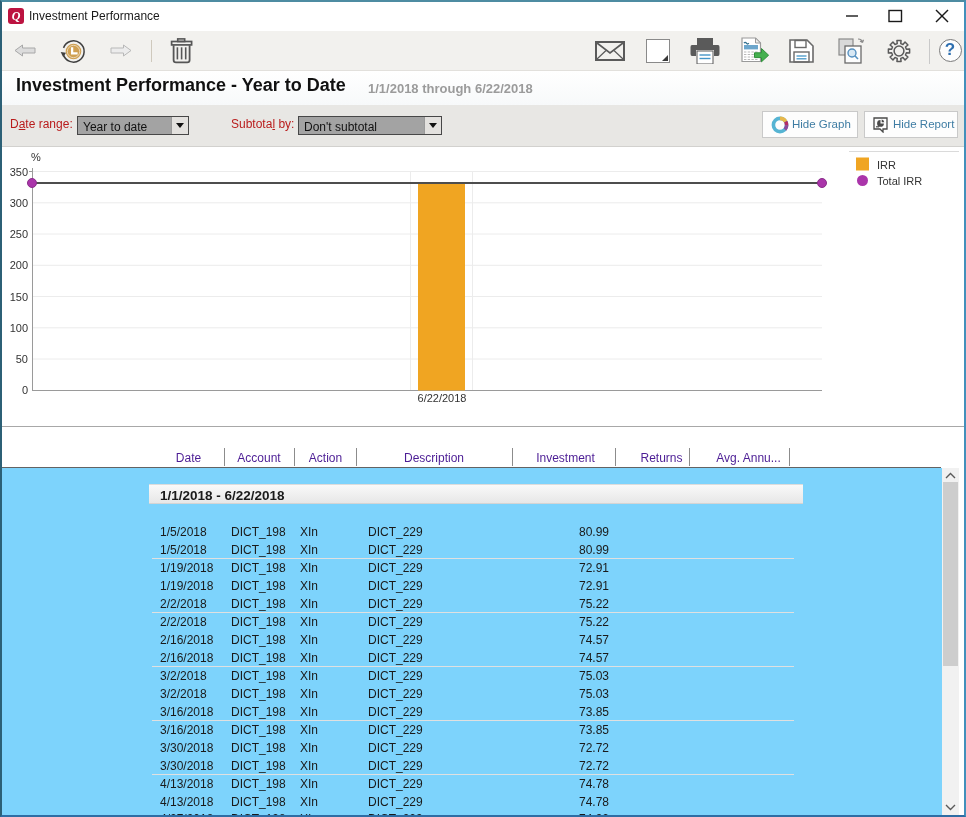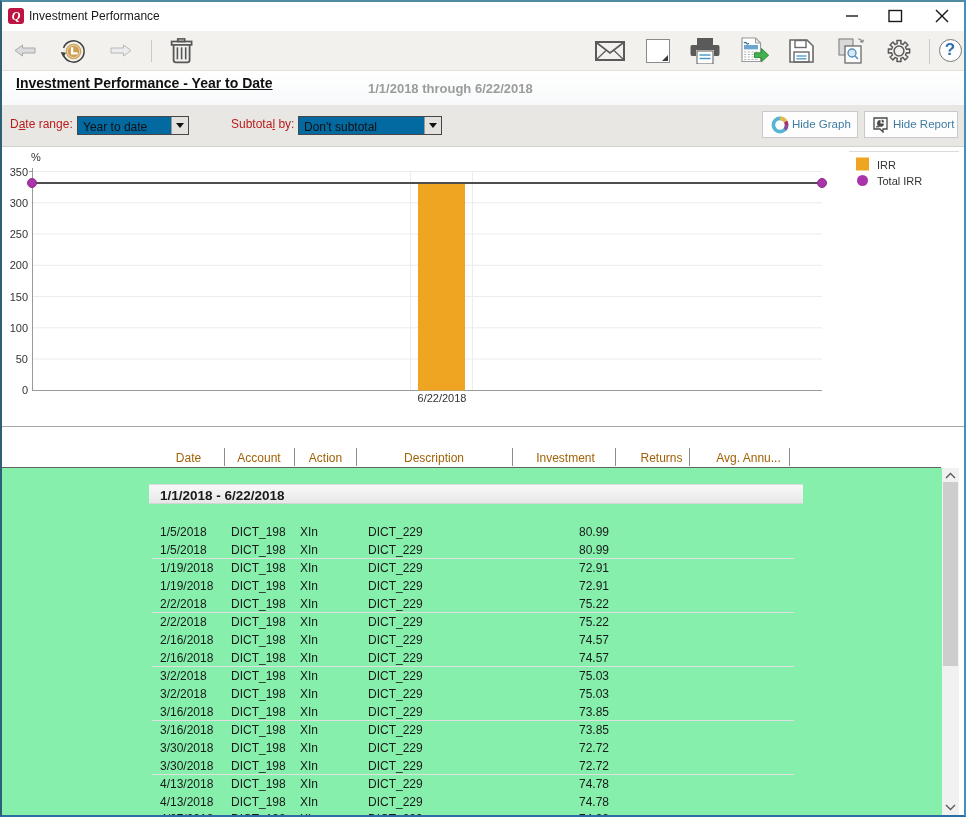--- a/index.html
+++ b/index.html
@@ -8,41 +8,41 @@
 .abs { position:absolute; }
 .win-border { position:absolute; inset:0; border-top:2px solid #4d8ca2; border-left:2px solid #2c6076; border-right:2px solid #4390bb; border-bottom:2px solid #2e6da4; pointer-events:none; z-index:50; }
 
 #titlebar { left:2px; top:2px; width:962px; height:29px; background:#fff; }
 #qlogo { left:8px; top:8px; width:16px; height:16px; background:#bc1340; border-radius:3px; color:#fff; font-weight:bold; font-style:italic; font-size:12px; text-align:center; line-height:16px; font-family:"Liberation Serif",serif; }
 #wtitle { left:29px; top:2px; height:29px; line-height:29px; font-size:12px; color:#1a1a1a; }
 
 #toolbar { left:2px; top:31px; width:962px; height:40px; background:#f2f1ee; border-bottom:1px solid #e2e0dc; }
 
 #header { left:2px; top:71px; width:962px; height:34px; background:linear-gradient(#ffffff,#f7f9fa); }
-#htitle { left:16px; top:75px; font-size:14px; font-weight:bold; color:#111; letter-spacing:0px;text-decoration:underline; }
+#htitle { left:16px; top:75px; font-size:18px; font-weight:bold; color:#111; letter-spacing:0px; }
 #hdates { left:368px; top:81px; font-size:13px; font-weight:bold; color:#9b9b9b; }
 
 #controls { left:2px; top:105px; width:962px; height:42px; background:#e8e7e4; border-bottom:1px solid #d2d1ce; }
 .ctl-label { top:103px; height:42px; line-height:42px; font-size:12px; color:#b91c1c; }
-.combo { top:116px; height:19px; background:#0369a1; border:1px solid #474747; font-size:12px; color:#111; }
+.combo { top:116px; height:19px; background:#a3a3a3; border:1px solid #474747; font-size:12px; color:#111; }
 .combo .txt { position:absolute; left:5px; top:0; height:17px; line-height:20px; white-space:nowrap; }
 .combo .btn { position:absolute; right:0; top:0; width:17px; height:17px; background:#e3e1de; border-left:1px solid #9a9a9a; }
 .combo .btn:after { content:""; position:absolute; left:4px; top:6px; width:0; height:0; border-left:4.5px solid transparent; border-right:4.5px solid transparent; border-top:5px solid #111; }
 .hidebtn { top:111px; height:27px; background:#fdfdfd; border:1px solid #c9c9c9; color:#3e7ca3; font-size:11.5px; white-space:nowrap; }
 
 #chart { left:2px; top:147px; width:962px; height:279px; background:#fff; }
 
 #divider { left:2px; top:426px; width:962px; height:1px; background:#a8a8a8; }
 
 #thead { left:2px; top:427px; width:962px; height:40px; background:#fff; }
-.th { position:absolute; top:24px; font-size:12px; color:#a16207; transform:translateX(-50%); white-space:nowrap; }
+.th { position:absolute; top:24px; font-size:12px; color:#4c1d95; transform:translateX(-50%); white-space:nowrap; }
 .tsep { position:absolute; top:21px; width:1px; height:18px; background:#8c8c8c; }
 #thead-line { left:2px; top:467px; width:939px; height:1px; background:#636363; }
 
-#scroll { left:2px; top:468px; width:940px; height:347px; background:#86efac; overflow:hidden; }
+#scroll { left:2px; top:468px; width:940px; height:347px; background:#7dd3fc; overflow:hidden; }
 #band { position:absolute; left:147px; top:16px; width:654px; height:20px; background:linear-gradient(#f9f9f9,#e7e7e7); border-top:1px solid #dcdcdc; border-bottom:1px solid #d4d4d4; }
 #band span { position:absolute; left:11px; top:0; line-height:21px; font-size:13.5px; font-weight:bold; color:#1a1a1a; }
 .row { position:absolute; left:0; width:940px; height:18px; font-size:12px; color:#1a1a1a; }
 .row.sep::before { content:""; position:absolute; left:150px; top:0px; width:642px; height:1px; background:#e0e0e0; }
 .c1 { position:absolute; left:158px; top:0; line-height:20px; }
 .c2 { position:absolute; left:229px; top:0; line-height:20px; }
 .c3 { position:absolute; left:298px; top:0; line-height:20px; }
 .c4 { position:absolute; left:366px; top:0; line-height:20px; }
 .c5 { position:absolute; left:460px; width:147px; top:0; line-height:20px; text-align:right; }
 .red { color:#c0392b; }

